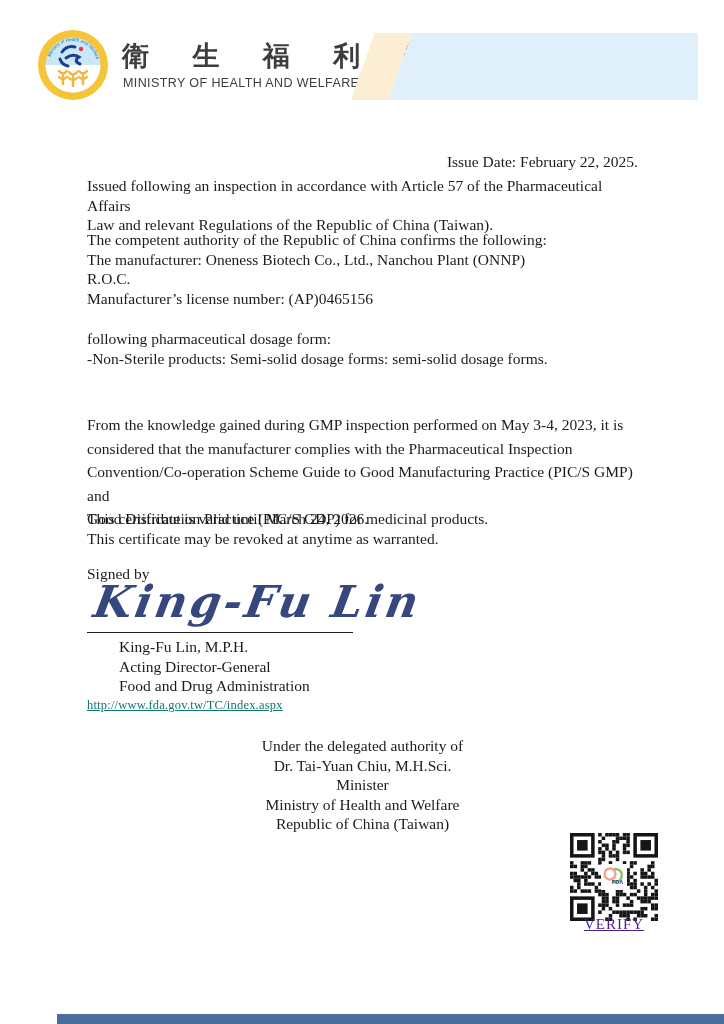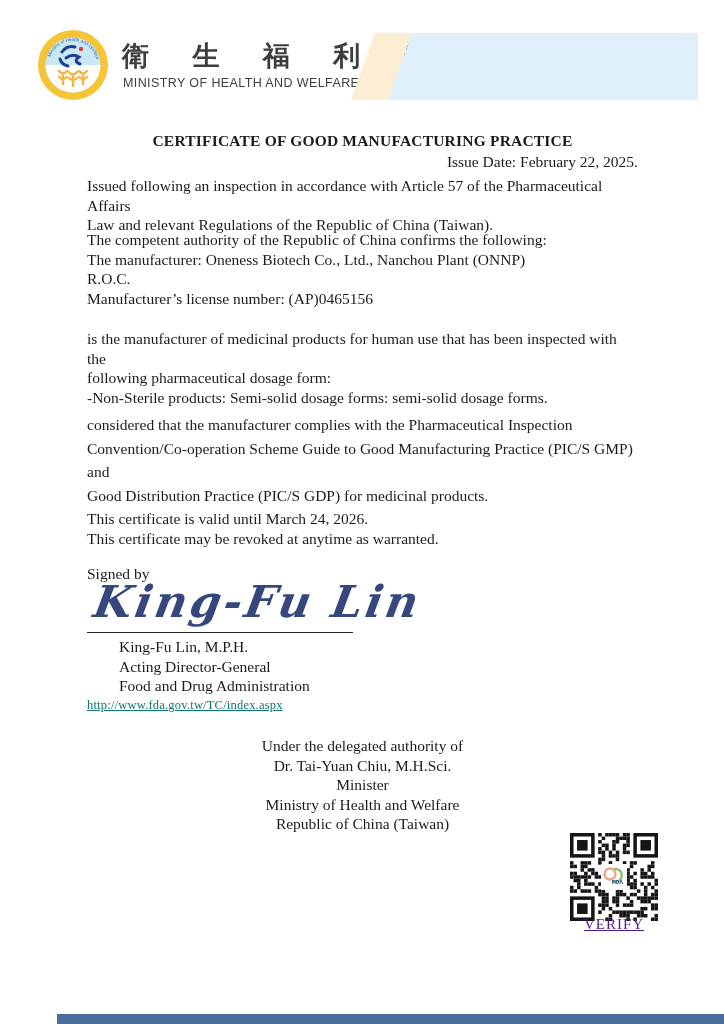--- a/index.html
+++ b/index.html
@@ -96,42 +96,41 @@
         <path d="M37,58 v-11 m-4,3 q4,4 8,0 m-8,-6 q4,5 8,0"></path>
         <path d="M47,56 v-10 m-4,3 q4,4 8,0 m-8,-6 q4,5 8,0"></path>
       </g>
     </svg>
   </div>
   <div class="agency-zh">衛 生 福 利 部</div>
   <div class="agency-en">MINISTRY OF HEALTH AND WELFARE</div>
   <div class="deco deco-cream"></div>
   <div class="deco deco-blue"></div>
 
-  <div class="blk title">CERTIFICATE OF GOOD MANUFACTURING PRACTICE</div>
   <div class="blk issue-date">Issue Date: February 22, 2025.</div>
 
   <div class="blk intro">
     <div>Issued following an inspection in accordance with Article 57 of the Pharmaceutical Affairs</div>
     <div>Law and relevant Regulations of the Republic of China (Taiwan).</div>
   </div>
 
   <div class="blk confirm">
     <div>The competent authority of the Republic of China confirms the following:</div>
     <div>The manufacturer: Oneness Biotech Co., Ltd., Nanchou Plant (ONNP)</div>
     <div>R.O.C.</div>
     <div>Manufacturer’s license number: (AP)0465156</div>
   </div>
 
   <div class="blk scope">
-    <div>is the manufacturer of medicinal products for human use that has been inspected with the</div>
     <div>following pharmaceutical dosage form:</div>
     <div>-Non-Sterile products: Semi-solid dosage forms: semi-solid dosage forms.</div>
   </div>
 
   <div class="blk gmp">
+    <div>From the knowledge gained during GMP inspection performed on May 3-4, 2023, it is</div>
     <div>considered that the manufacturer complies with the Pharmaceutical Inspection</div>
     <div>Convention/Co-operation Scheme Guide to Good Manufacturing Practice (PIC/S GMP)  and</div>
     <div>Good Distribution Practice (PIC/S GDP) for medicinal products.</div>
   </div>
 
   <div class="blk validity">
     <div>This certificate is valid until March 24, 2026.</div>
     <div>This certificate may be revoked at anytime as warranted.</div>
   </div>
 

